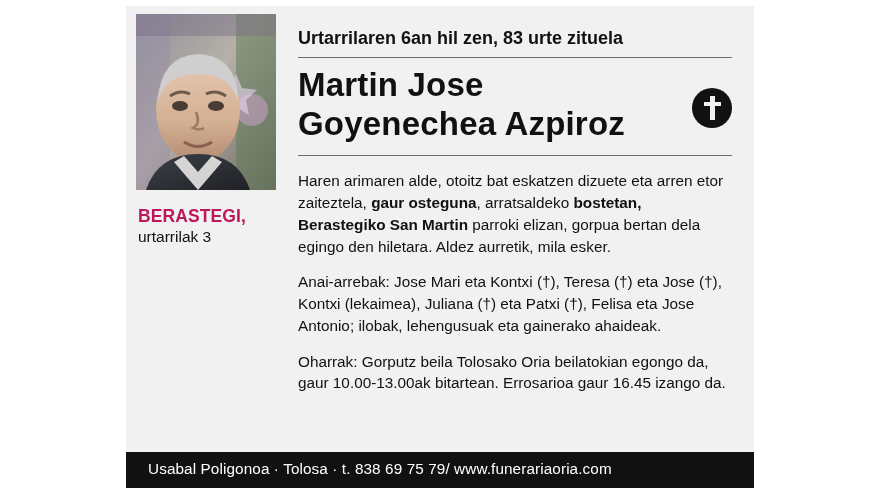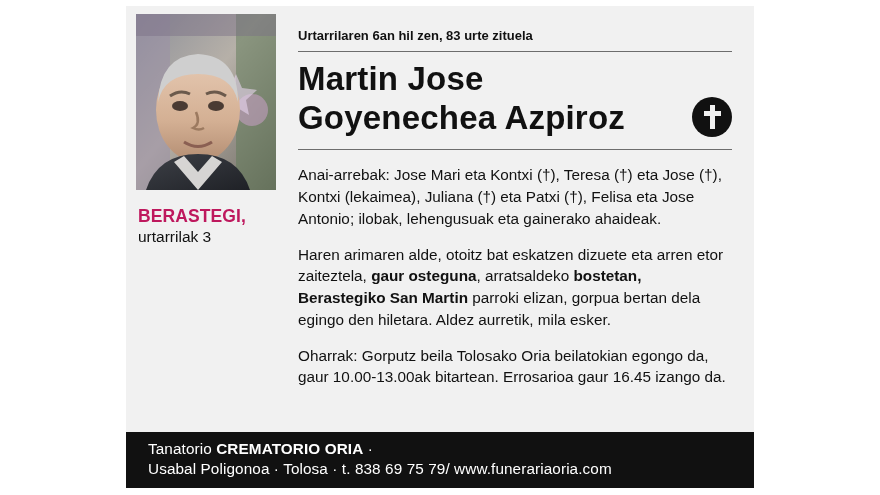--- a/index.html
+++ b/index.html
@@ -75,34 +75,34 @@
     margin-top: 2px;
   }
   
   .right-col {
     flex: 1 1 auto;
     padding: 22px 22px 10px 14px;
     box-sizing: border-box;
     min-width: 0;
   }
   .kicker {
-    font-size: 13px;
+    font-size: 18px;
     font-weight: bold;
     color: #111;
     line-height: 1.2;
     margin-bottom: 7px;
   }
   .rule {
     height: 1px;
     background: #6d6d6d;
     margin: 0 0 8px 0;
   }
   .name-row {
     display: flex;
-    align-items: flex-end;
+    align-items: center;
     justify-content: space-between;
     gap: 16px;
   }
   .name {
     font-size: 33px;
     font-weight: bold;
     color: #111;
     line-height: 1.18;
     letter-spacing: .2px;
     flex: 1 1 auto;
@@ -228,28 +228,25 @@
           </div>
           <div class="cross-badge">
             <span class="v"></span>
             <span class="h"></span>
           </div>
         </div>
 
         <div class="rule-b"></div>
 
         <div id="paragraphs">
+            <div class="para"><span>Haren arimaren alde, otoitz bat eskatzen dizuete eta arren etor zaiteztela, </span><b>gaur osteguna</b><span>, arratsaldeko </span><b>bostetan, Berastegiko San Martin</b><span> parroki elizan, gorpua bertan dela egingo den hiletara. Aldez aurretik, mila esker.</span></div>
             <div class="para"><span>Anai-arrebak: Jose Mari eta Kontxi (†), Teresa (†) eta Jose (†), Kontxi (lekaimea), Juliana (†) eta Patxi (†), Felisa eta Jose Antonio; ilobak, lehengusuak eta gainerako ahaideak.</span></div>
-            <div class="para"><span>Haren arimaren alde, otoitz bat eskatzen dizuete eta arren etor zaiteztela, </span><b>gaur osteguna</b><span>, arratsaldeko </span><b>bostetan, Berastegiko San Martin</b><span> parroki elizan, gorpua bertan dela egingo den hiletara. Aldez aurretik, mila esker.</span></div>
             <div class="para"><span>Oharrak: Gorputz beila Tolosako Oria beilatokian egongo da, gaur 10.00-13.00ak bitartean. Errosarioa gaur 16.45 izango da.</span></div>
           </div>
       </div>
     </div>
 
     <div class="footer">
-      <div class="footer-line">
-        <span>Tanatorio </span><b>CREMATORIO ORIA</b><span> ·</span>
-      </div>
       <div class="footer-line">Usabal Poligonoa · Tolosa · t. 838 69 75 79/ www.funerariaoria.com</div>
     </div>
 
   </div>
 </div>
 
 </body></html>

